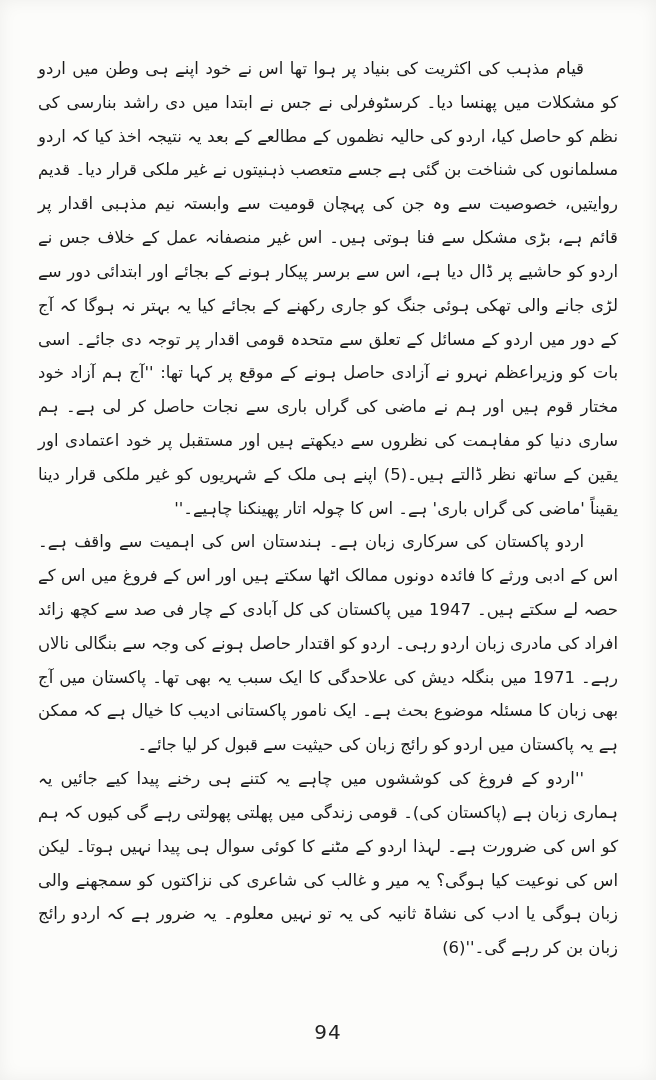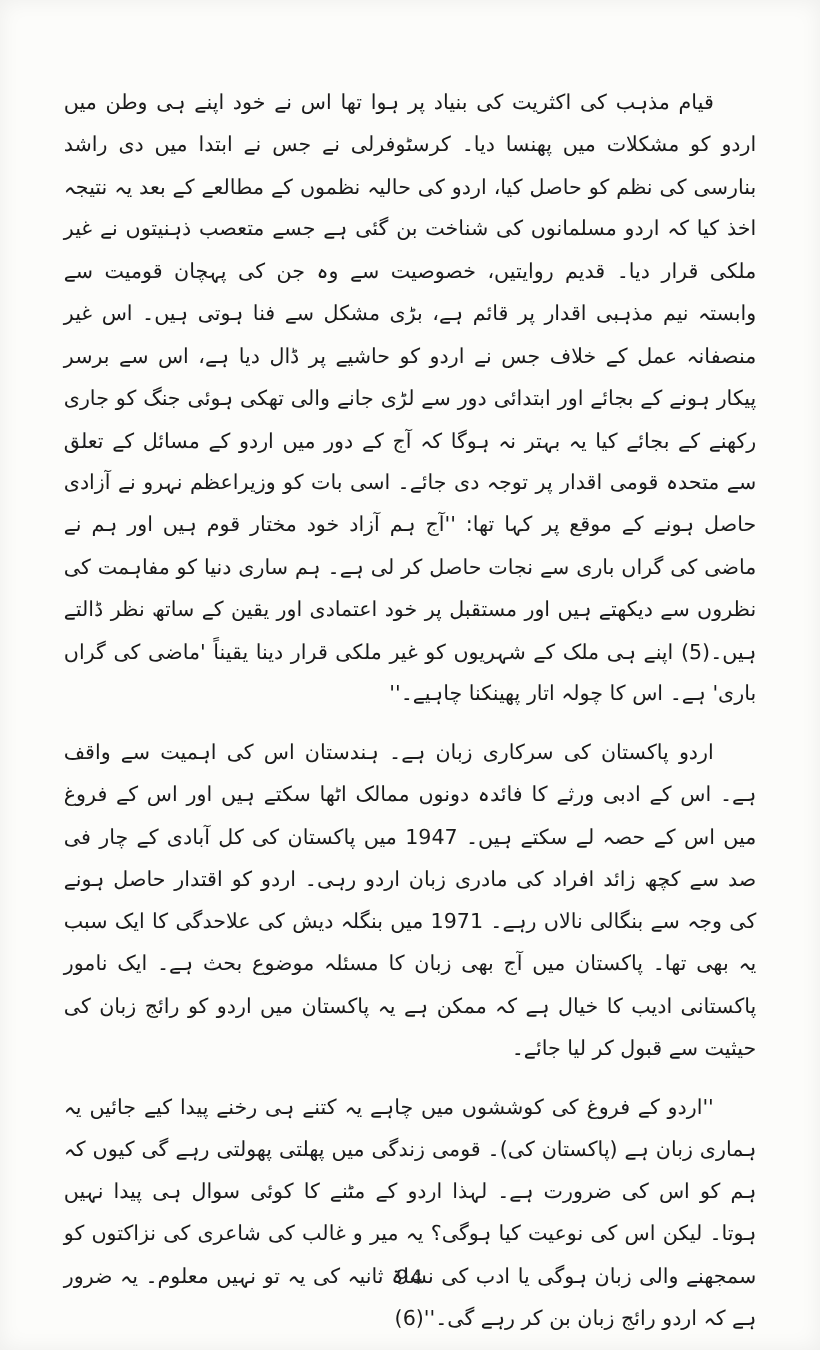--- a/index.html
+++ b/index.html
@@ -26,33 +26,33 @@
     bottom: 110px;
     direction: rtl;
     unicode-bidi: embed;
     color: #1a1a1a;
     font-size: 16.5px;
     line-height: 2.05;
     text-align: justify;
     text-justify: inter-word;
   }
   .text-block p {
-    margin: 13px;
+    margin: 0;
   }
   .text-block p.indent {
     text-indent: 34px;
   }
   .page-number {
     position: absolute;
-    bottom: 49px;
+    bottom: 36px;
     left: 0;
     right: 0;
     text-align: center;
     direction: ltr;
-    font-size: 16px;
+    font-size: 20px;
     color: #222;
     letter-spacing: 1px;
   }
 </style>
 </head>
 <body>
 
 <div class="scan-page">
   <div class="text-block">
     <p class="indent">قیام مذہب کی اکثریت کی بنیاد پر ہوا تھا اس نے خود اپنے ہی وطن میں اردو کو مشکلات میں پھنسا دیا۔ کرسٹوفرلی نے جس نے ابتدا میں دی راشد بنارسی کی نظم کو حاصل کیا، اردو کی حالیہ نظموں کے مطالعے کے بعد یہ نتیجہ اخذ کیا کہ اردو مسلمانوں کی شناخت بن گئی ہے جسے متعصب ذہنیتوں نے غیر ملکی قرار دیا۔ قدیم روایتیں، خصوصیت سے وہ جن کی پہچان قومیت سے وابستہ نیم مذہبی اقدار پر قائم ہے، بڑی مشکل سے فنا ہوتی ہیں۔ اس غیر منصفانہ عمل کے خلاف جس نے اردو کو حاشیے پر ڈال دیا ہے، اس سے برسر پیکار ہونے کے بجائے اور ابتدائی دور سے لڑی جانے والی تھکی ہوئی جنگ کو جاری رکھنے کے بجائے کیا یہ بہتر نہ ہوگا کہ آج کے دور میں اردو کے مسائل کے تعلق سے متحدہ قومی اقدار پر توجہ دی جائے۔ اسی بات کو وزیراعظم نہرو نے آزادی حاصل ہونے کے موقع پر کہا تھا: ''آج ہم آزاد خود مختار قوم ہیں اور ہم نے ماضی کی گراں باری سے نجات حاصل کر لی ہے۔ ہم ساری دنیا کو مفاہمت کی نظروں سے دیکھتے ہیں اور مستقبل پر خود اعتمادی اور یقین کے ساتھ نظر ڈالتے ہیں۔(5) اپنے ہی ملک کے شہریوں کو غیر ملکی قرار دینا یقیناً 'ماضی کی گراں باری' ہے۔ اس کا چولہ اتار پھینکنا چاہیے۔''</p>

